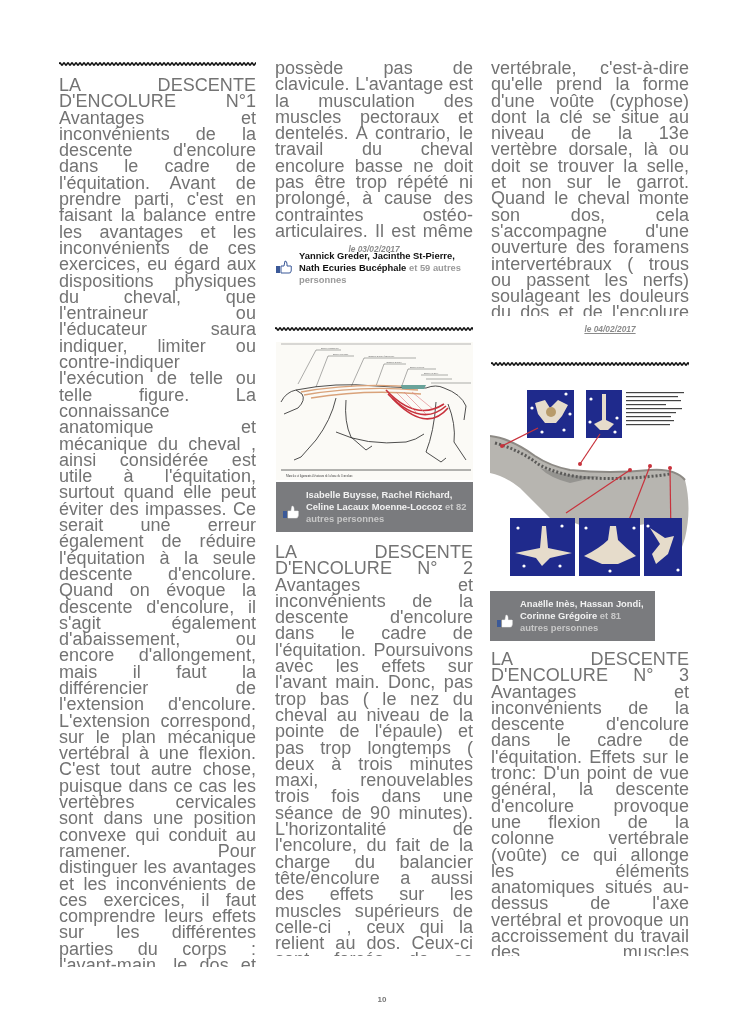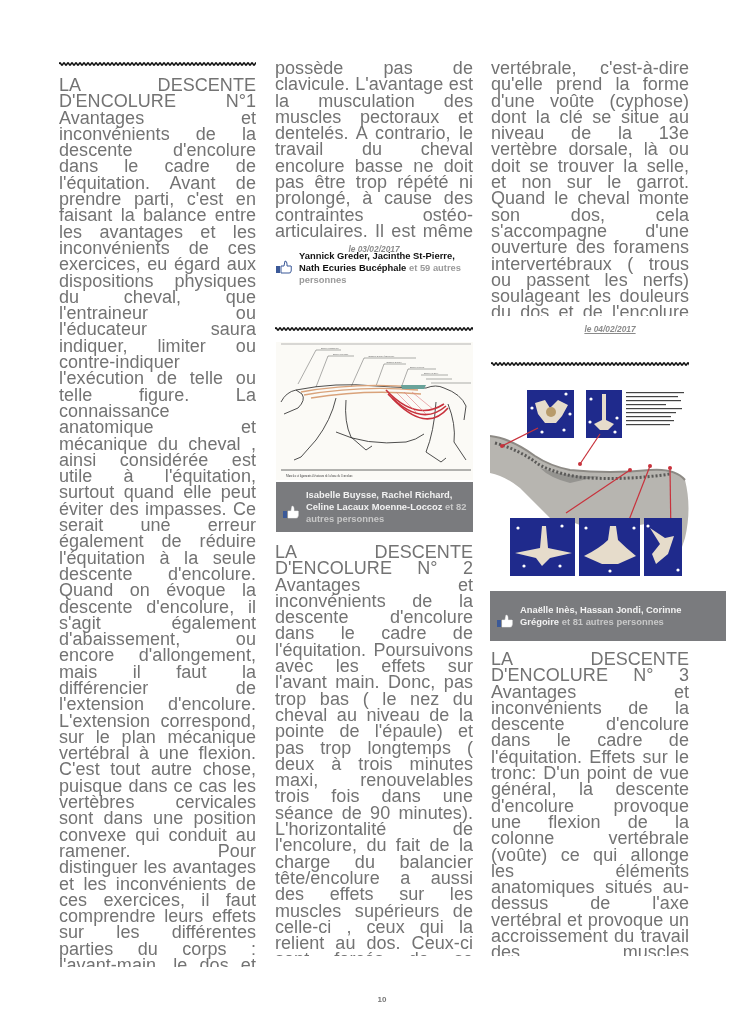--- a/index.html
+++ b/index.html
@@ -198,21 +198,21 @@
         <circle cx="70" cy="188" r="1.6"></circle>
         <circle cx="96" cy="150" r="1.6"></circle>
         <circle cx="144" cy="150" r="1.6"></circle>
         <circle cx="120" cy="193" r="1.6"></circle>
         <circle cx="158" cy="148" r="1.6"></circle>
         <circle cx="188" cy="192" r="1.6"></circle>
       </g>
   </svg>
 </div>
 
-<div class="likes-box" style="left:490px; top:591px; width:236px; height:50px; padding:0 6px; box-sizing:border-box;">
+<div class="likes-box" style="left:490px; top:591px; width:165px; height:50px; padding:0 6px; box-sizing:border-box;">
   <svg class="thumb" viewBox="0 0 18 14" style="margin-top:10px;">
     <rect x="1" y="6" width="4" height="7" fill="#3b5998"></rect>
     <path d="M6 6 L9 6 L10 1 Q12 1 12 4 L12 6 L16 6 Q17 7 16 8 Q17 9 16 10 Q17 11 15.5 12 Q16 13 14 13 L6 13 Z" fill="#fff" stroke="#eee" stroke-width="0.5"></path>
   </svg>
   <div>
     <span class="names">Anaëlle Inès, Hassan Jondi, Corinne Grégoire</span>
     <span class="rest">et 81 autres personnes</span>
   </div>
 </div>
 

